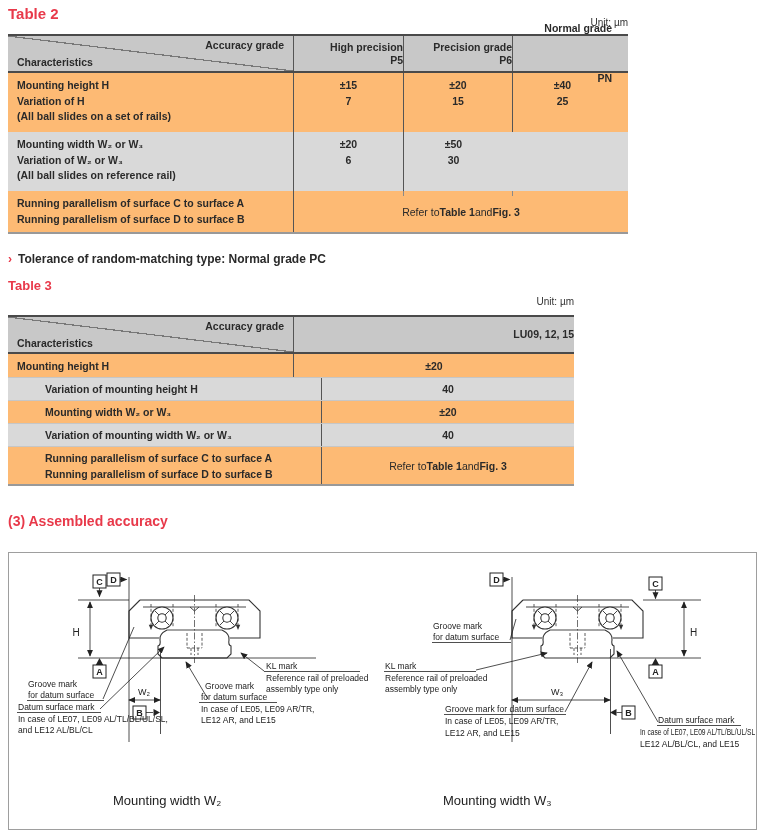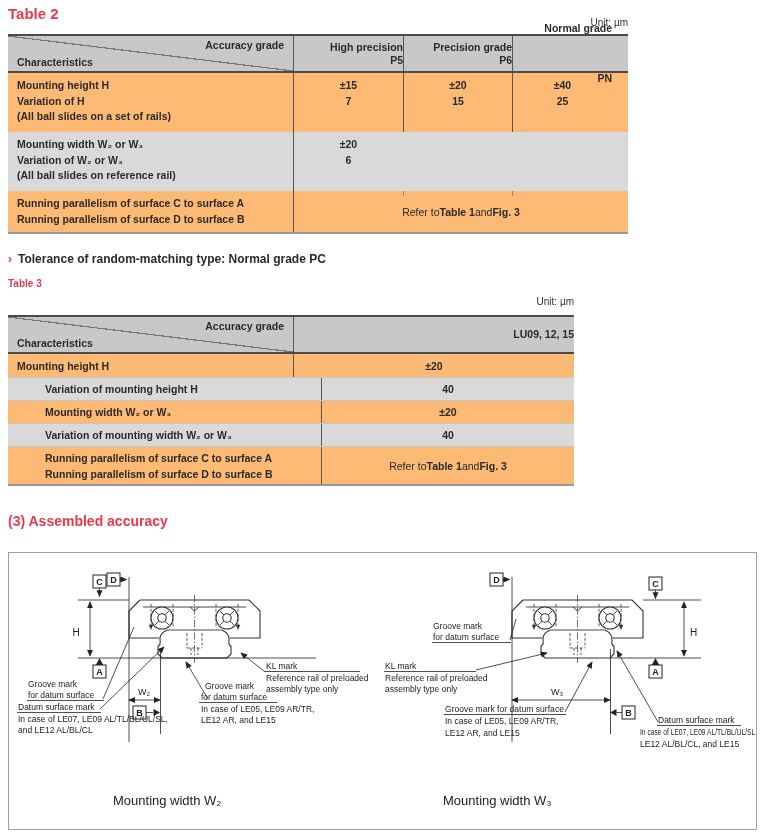--- a/index.html
+++ b/index.html
@@ -5,21 +5,21 @@
   * { box-sizing: border-box; margin: 0; padding: 0; }
   html,body { background:#ffffff; }
   .page {
     position: relative; width: 765px; height: 834px; background: #fff;
     font-family: "Liberation Sans", "DejaVu Sans", sans-serif;
     color: #2a2a2a; overflow: hidden;
   }
   .abs { position: absolute; }
   .h-red { color: #e8394a; font-weight: bold; }
   .t2h { left: 8px; top: 5px; font-size: 15px; }
-  .t3h { left: 8px; top: 278px; font-size: 10px; }
+  .t3h { left: 8px; top: 278px; font-size: 13px; }
   .asmh { left: 8px; top: 513px; font-size: 14px; }
   .unit { font-size: 10px; color: #333; text-align: right; }
   .u2 { left: 8px; top: 17px; width: 620px; }
   .u3 { left: 8px; top: 296px; width: 566px; }
   .note { left: 8px; top: 252px; font-size: 12px; font-weight: bold; }
   .note .bullet { color: #e8394a; margin-right: 6px; }
 
   .tbl { position: absolute; border-top: 2px solid #4a4a4a; border-bottom: 2px solid #999; background:#fdba74; }
   .tbl2 { left: 8px; top: 34px; width: 620px; }
   .tbl3 { left: 8px; top: 315px; width: 566px; }
@@ -111,20 +111,24 @@
     <div class="trow r2 shade">
       <div class="lab">
         <div>Mounting width W₂ or W₃</div>
         <div>Variation of W₂ or W₃</div>
         <div>(All ball slides on reference rail)</div>
       </div>
       <div class="val w2a">
         <div>±20</div>
         <div>6</div>
       </div>
+      <div class="val w2c">
+        <div>±50</div>
+        <div>30</div>
+      </div>
     </div>
     <div class="trow r3">
       <div class="lab">
         <div>Running parallelism of surface C to surface A</div>
         <div>Running parallelism of surface D to surface B</div>
       </div>
       <div class="merged">
         <div class="stub s1"></div>
         <div class="stub s2"></div>
         <span>Refer to </span>

